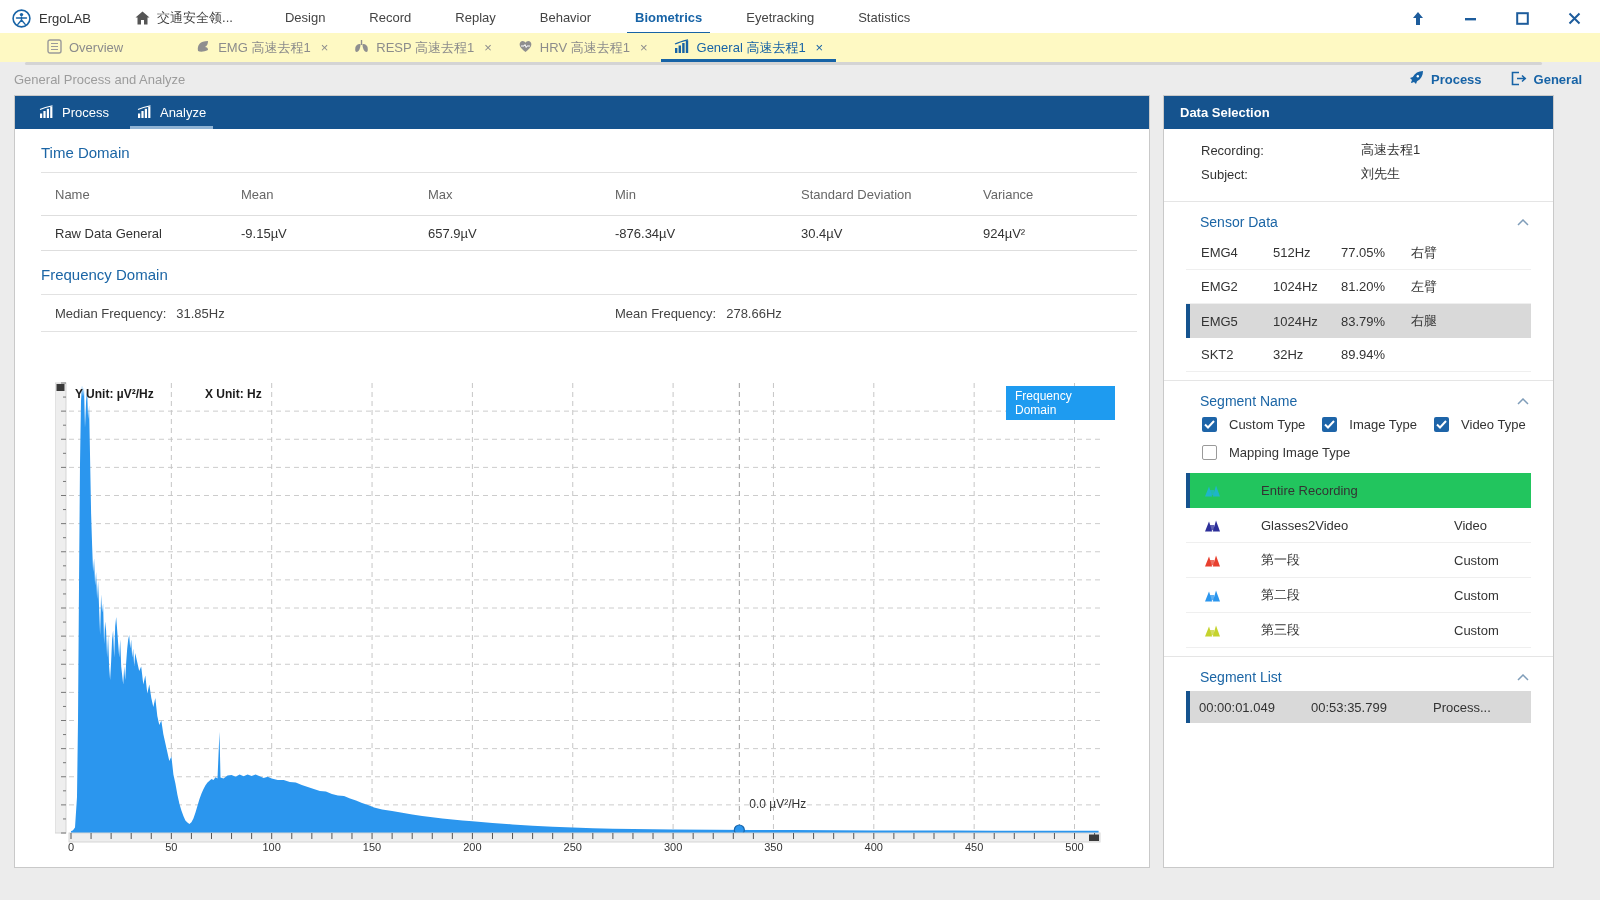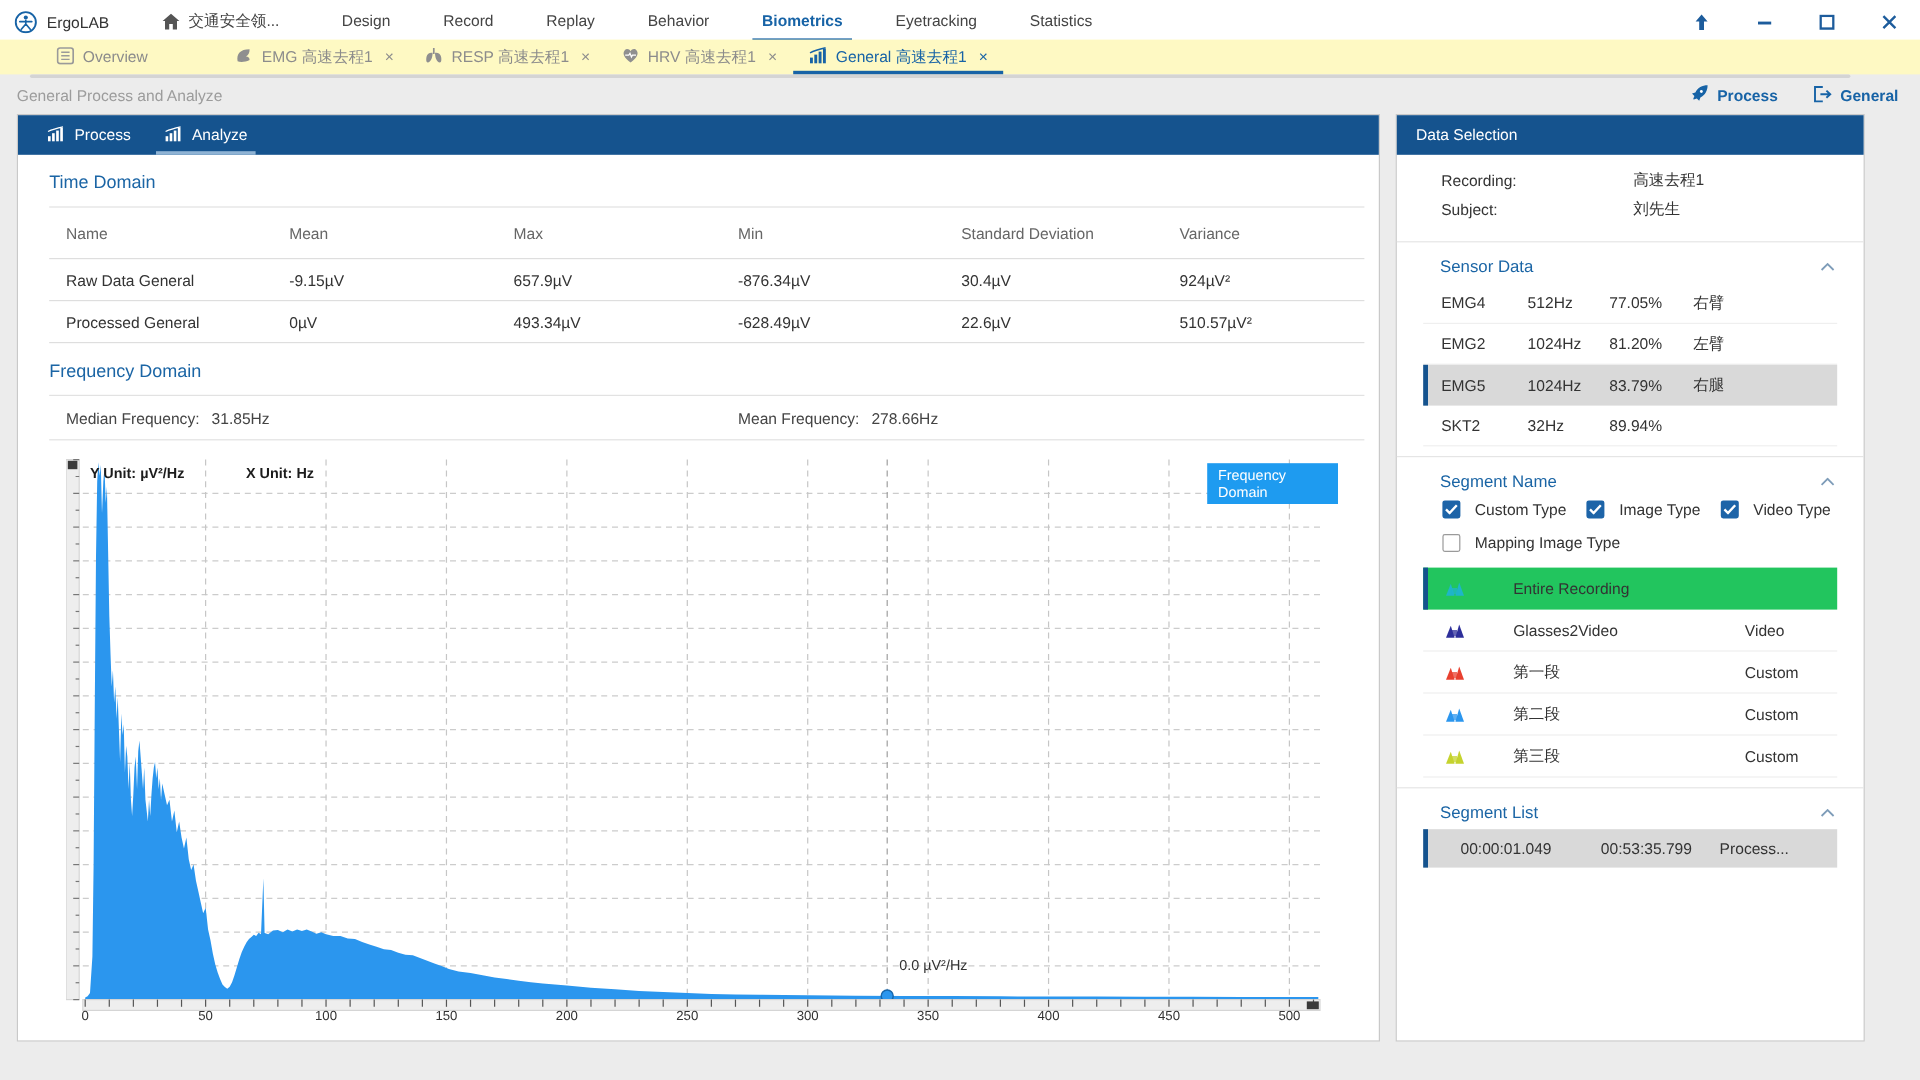--- a/index.html
+++ b/index.html
@@ -57,21 +57,21 @@
                height:37px; align-items:center; border-bottom:1px solid #e2e2e2; }
   .fstat { display:flex; gap:10px; color:#444; }
   
   #chart { position:absolute; left:40px; top:283px; width:1060px; height:486px; }
   #chart .overlay { position:absolute; font-size:12px; color:#1c1c1c; }
   .unit-label { font-weight:bold; }
   #fd-badge { position:absolute; top:7px; color:#fff; padding:3px 9px; font-size:12px; }
   #cursor-label { position:absolute; font-size:12px; color:#333; }
   .xtick { position:absolute; top:462px; width:34px; text-align:center; font-size:11px; color:#333; }
   
-  #side-panel .panel-hdr { padding-left:16px; font-weight:normal; font-size:13px; }
+  #side-panel .panel-hdr { padding-left:16px; font-weight:bold; font-size:13px; }
   .sb-info { padding:9px 20px 7px 37px; }
   .info-row { display:flex; height:24px; align-items:center; color:#333; }
   .info-label { width:160px; }
   .sb-div { border:none; border-top:1px solid #e5e5e5; margin:8px 0 0 0; }
   .sb-sec-head { display:flex; justify-content:space-between; align-items:center;
                  margin:12px 24px 6px 36px; color:#1b65a5; font-size:14px; }
   .sensor-rows { margin:0 22px; }
   .sensor-row { position:relative; display:grid; grid-template-columns:72px 68px 70px auto;
                 padding-left:15px; height:34px; align-items:center; border-bottom:1px solid #efefef; color:#333; }
   .sensor-row.selected { background:#d9d9d9; border-bottom:none; }
@@ -82,21 +82,21 @@
   .chk-box { width:15px; height:15px; border-radius:2px; display:flex; align-items:center; justify-content:center; }
   .chk-box.on { background:#1d64a8; }
   .chk-box.off { background:#fff; border:1px solid #9a9a9a; }
   .seg-rows { margin:4px 22px 0 22px; }
   .seg-row { position:relative; display:flex; align-items:center; height:35px; border-bottom:1px solid #efefef; color:#333; }
   .seg-row.selected { background:#22c55e; border-bottom:none;justify-content:flex-end; }
   .seg-icon { margin-left:18px; display:flex; }
   .seg-label { margin-left:40px; flex:1; }
   .seg-type { width:77px; }
   .seglist-rows { margin:6px 22px 0 22px; }
-  .seglist-row { position:relative; display:flex; align-items:center; height:32px; color:#333;text-align:center; }
+  .seglist-row { position:relative; display:flex; align-items:center; height:32px; color:#333; }
   .seglist-row.selected { background:#d9d9d9; }
   .sl-start { margin-left:13px; width:112px; }
   .sl-end { width:122px; }
 </style>
 </head>
 <body>
 
 <div id="topbar">
   <div class="logo-wrap">
     <svg width="19" height="19" viewBox="0 0 19 19">
@@ -248,28 +248,20 @@
         <span>Standard Deviation</span>
         <span>Variance</span>
       </div>
       <div class="trow body">
         <span>Raw Data General</span>
         <span>-9.15µV</span>
         <span>657.9µV</span>
         <span>-876.34µV</span>
         <span>30.4µV</span>
         <span>924µV²</span>
-      </div>
-      <div class="trow body">
-        <span>Processed General</span>
-        <span>0µV</span>
-        <span>493.34µV</span>
-        <span>-628.49µV</span>
-        <span>22.6µV</span>
-        <span>510.57µV²</span>
       </div>
     </div>
 
   <div class="section-title">Frequency Domain</div>
   <hr class="divider">
   <div class="freqstats">
     <div class="fstat">
       <span>Median Frequency:</span>
       <span>31.85Hz</span>
     </div>

